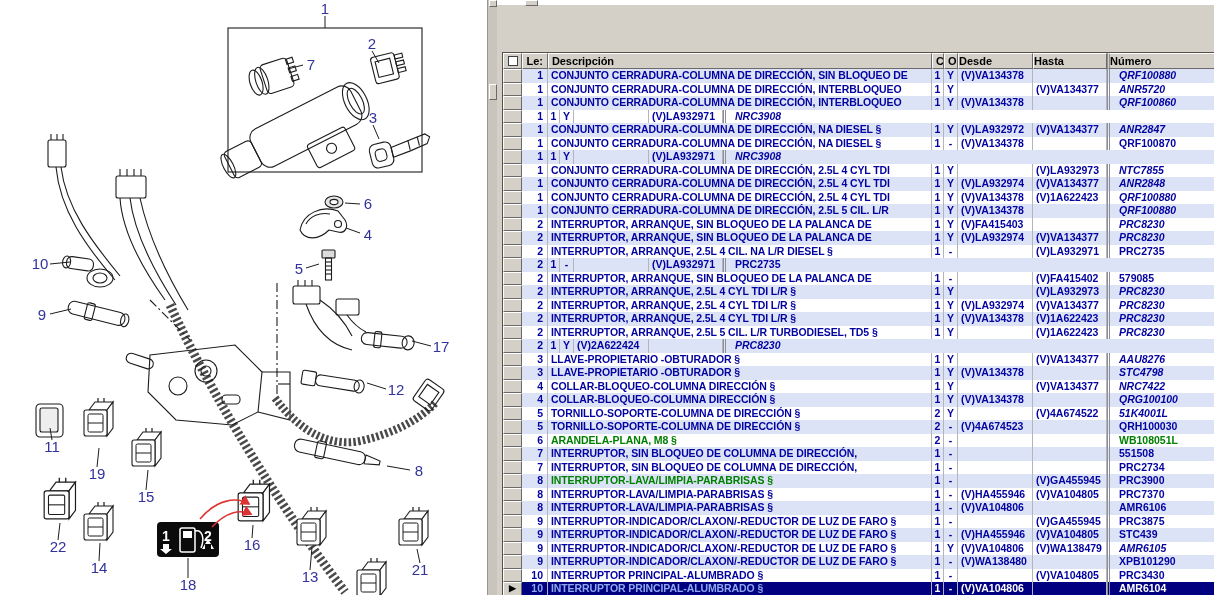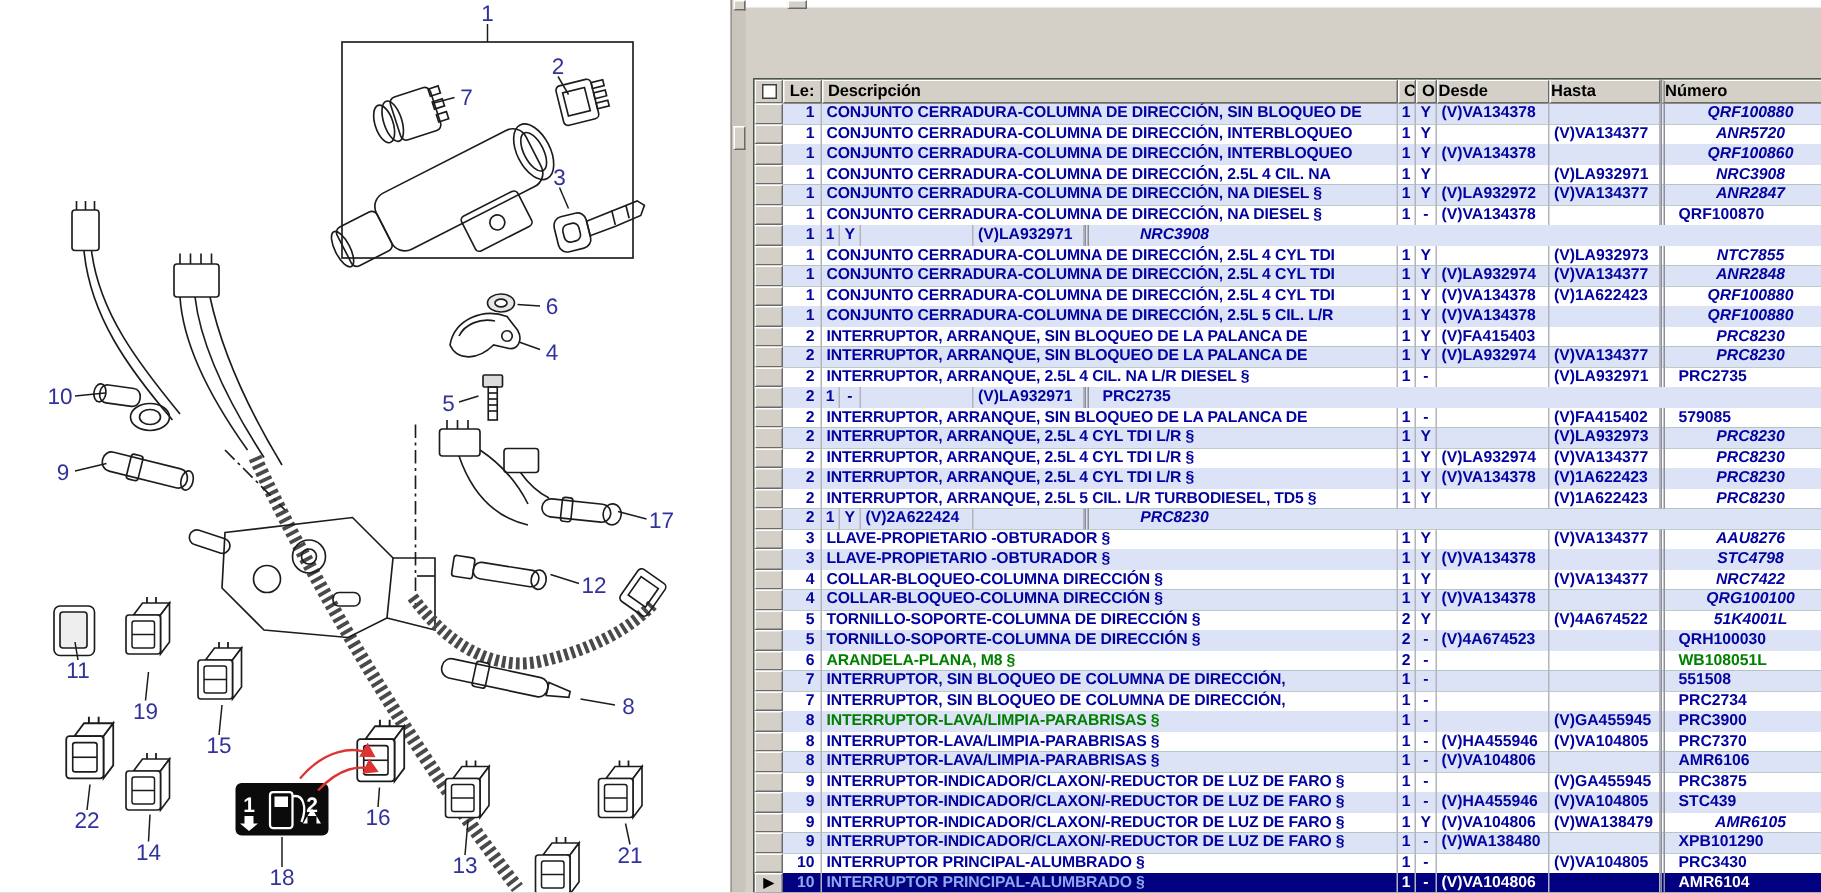--- a/index.html
+++ b/index.html
@@ -40,21 +40,21 @@
   .rowhdr{width:19px;background:#d4d0c8;border:1px solid;border-color:#fff #6a6a6a #6a6a6a #fff;
     color:#000;font-size:8px;line-height:11px;text-align:center;overflow:hidden;flex:none;}
   .c-le{width:26px;text-align:right;padding-right:4px;flex:none;}
   .c-desc{width:384px;padding-left:3px;flex:none;letter-spacing:-0.1px;}
   .c-c{width:12px;text-align:center;flex:none;}
   .c-o{width:14px;text-align:center;flex:none;}
   .c-desde{width:75px;padding-left:3px;flex:none;}
   .c-hasta{width:74px;padding-left:3px;flex:none;}
   .c-num{width:108px;padding-left:9px;flex:none;border-left:3px double #8e8e96;border-right:none;}
   .green{color:#008000;}
-  .ital{font-style:italic;text-align:center;}
+  .ital{font-style:italic;}
   .trow.selected .c-le,.trow.selected .c-desc{color:#8fa8ee;}
   .trow.selected .c-c,.trow.selected .c-o,.trow.selected .c-desde,
   .trow.selected .c-hasta,.trow.selected .c-num{color:#fff;}
   .ptr{color:#000;font-size:9px;line-height:11px;}
 </style>
 </head>
 <body>
 
 <div class="stage">
 
@@ -343,21 +343,20 @@
             <div class="cell c-desc">CONJUNTO CERRADURA-COLUMNA DE DIRECCIÓN, INTERBLOQUEO</div>
             <div class="cell c-c">1</div>
             <div class="cell c-o">Y</div>
             <div class="cell c-desde">(V)VA134378</div>
             <div class="cell c-hasta"></div>
             <div class="cell c-num ital">QRF100860</div>
           </div>
           <div class="trow">
             <div class="cell rowhdr"></div>
             <div class="cell c-le">1</div>
-            <div class="cell c-desc">CONJUNTO CERRADURA-COLUMNA DE DIRECCIÓN, 2.5L 4 CIL. NA</div>
             <div class="cell c-c">1</div>
             <div class="cell c-o">Y</div>
             <div class="cell c-desde"></div>
             <div class="cell c-hasta">(V)LA932971</div>
             <div class="cell c-num ital">NRC3908</div>
           </div>
           <div class="trow shaded">
             <div class="cell rowhdr"></div>
             <div class="cell c-le">1</div>
             <div class="cell c-desc">CONJUNTO CERRADURA-COLUMNA DE DIRECCIÓN, NA DIESEL §</div>

